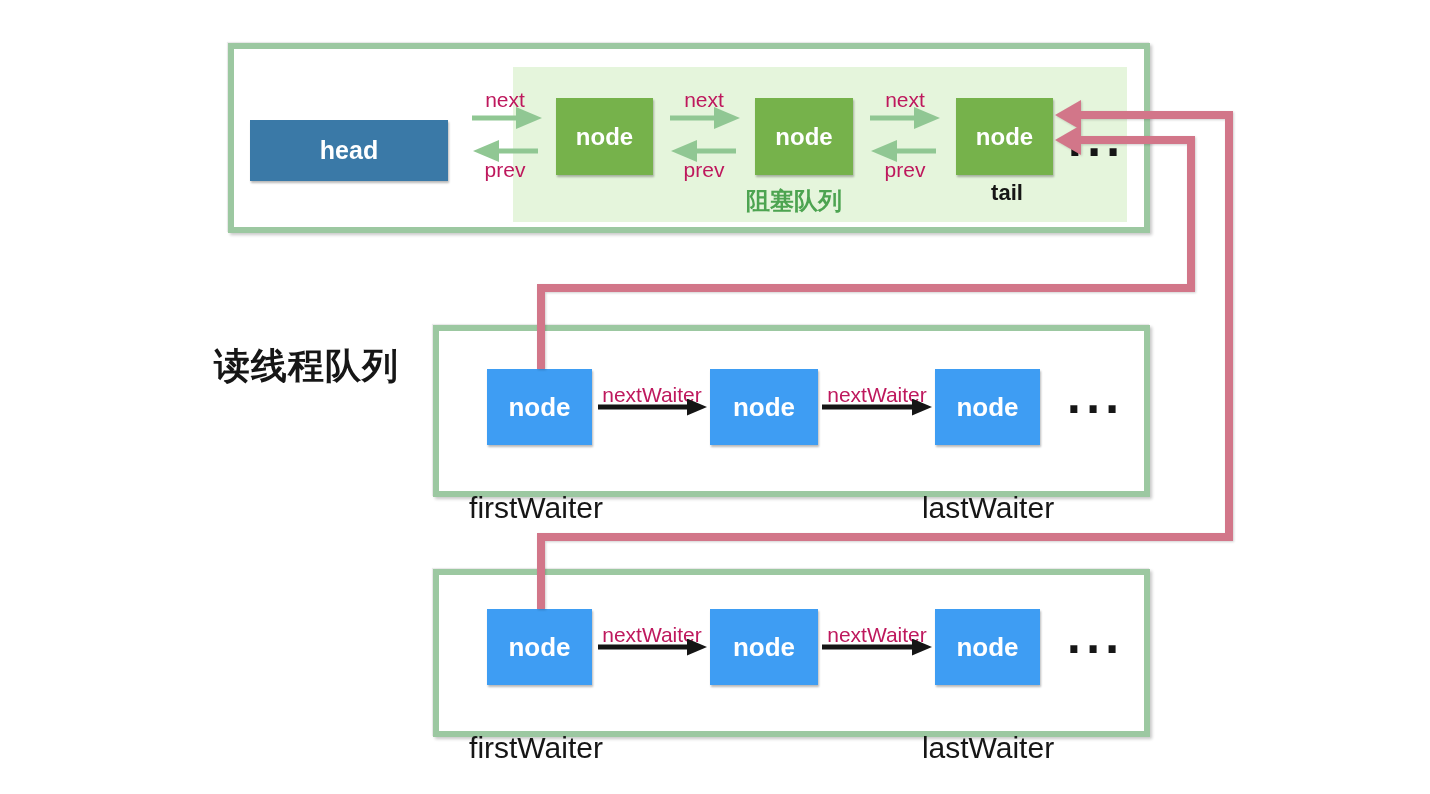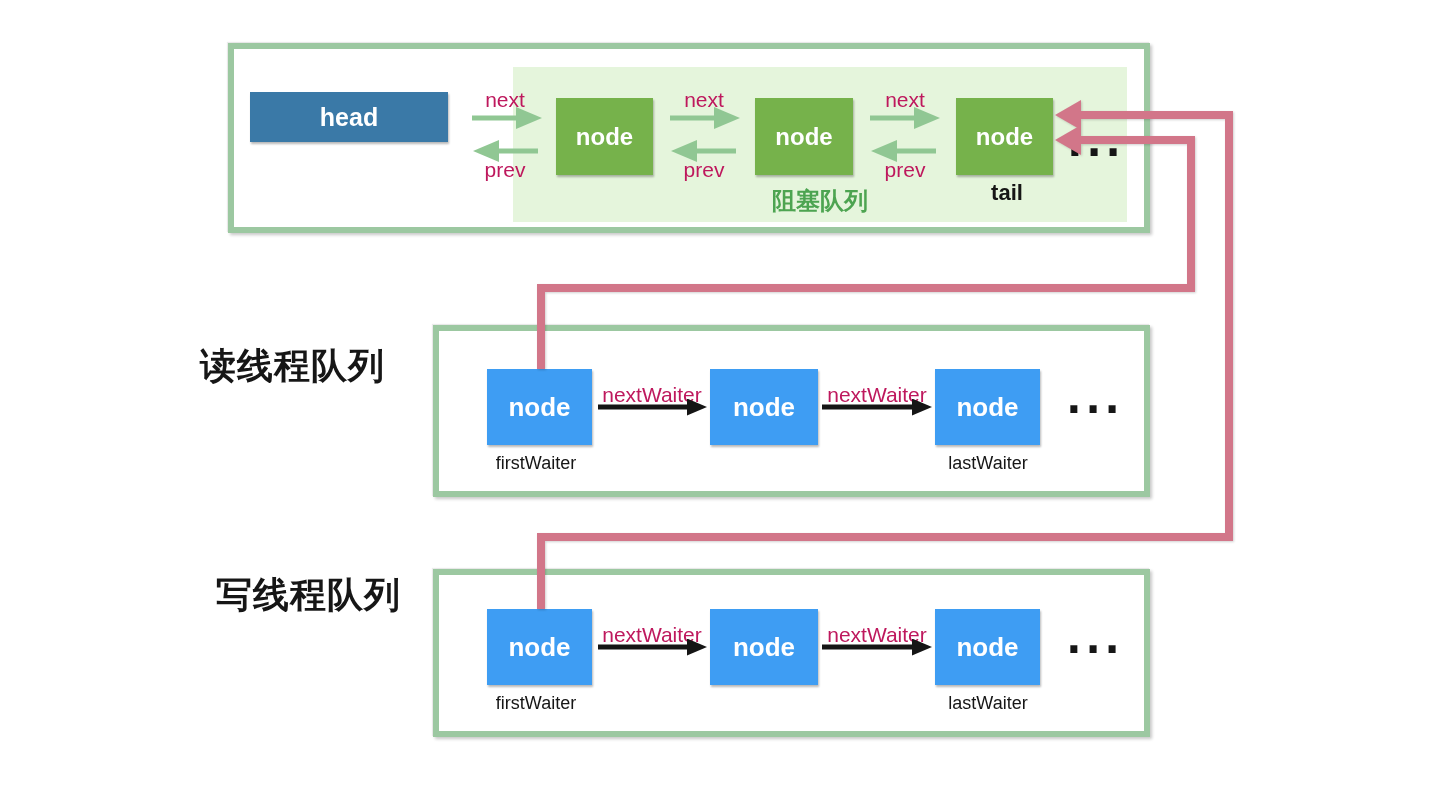--- a/index.html
+++ b/index.html
@@ -21,21 +21,21 @@
   .node{
     position:absolute;display:flex;align-items:center;justify-content:center;
     color:#fff;font-weight:bold;z-index:2;box-shadow:1px 2px 2px rgba(0,0,0,.28);
   }
   .head{background:var(--head-bg);font-size:25px;}
   .gnode{background:var(--green-node-bg);font-size:24px;}
   .bnode{background:var(--blue-node-bg);font-size:26px;}
   .lbl{position:absolute;text-align:center;color:var(--label-color);z-index:3;line-height:1.15;}
   .small{font-size:21px;color:#be185d;}
   .title{font-size:36px;font-weight:bold;text-align:left;letter-spacing:1px;}
-  .waiter{font-size:18px;}
+  .waiter{font-size:30px;margin-top:38px;}
   .region-lbl{font-size:24px;font-weight:bold;color:var(--region-label-color);}
   .tail{font-size:22px;font-weight:bold;text-align:center;}
   .dots{
     font-family:"DejaVu Sans",sans-serif;font-weight:900;font-size:40px;
     letter-spacing:4px;line-height:40px;width:80px;text-align:center;
   }
   .overlay{position:absolute;left:0;top:0;z-index:10;pointer-events:none;}
   .g-green path{stroke:var(--green-arrow);stroke-width:5;fill:none;}
   .g-black path{stroke:var(--black-arrow);stroke-width:5;fill:none;}
   .g-red path{stroke:var(--red-arrow);stroke-width:8;fill:none;}
@@ -45,64 +45,63 @@
   .mk-red{fill:var(--red-arrow);}
 </style>
 </head>
 <body>
 
 <div class="canvas">
 
   <div class="qbox" style="left:228px;top:43px;width:922px;height:190px;"></div>
   <div class="region" style="left:513px;top:67px;width:614px;height:155px;"></div>
 
-  <div class="node head" style="left:250px;top:92px;width:198px;height:50px;">
+  <div class="node head" style="left:250px;top:120px;width:198px;height:61px;">
     <span>head</span>
   </div>
   <div class="node gnode" style="left:556px;top:98px;width:97px;height:77px;">
     <span>node</span>
   </div>
   <div class="node gnode" style="left:755px;top:98px;width:98px;height:77px;">
     <span>node</span>
   </div>
   <div class="node gnode" style="left:956px;top:98px;width:97px;height:77px;">
     <span>node</span>
   </div>
 
   <div class="lbl small" style="left:460px;top:88px;width:90px;">next</div>
   <div class="lbl small" style="left:659px;top:88px;width:90px;">next</div>
   <div class="lbl small" style="left:860px;top:88px;width:90px;">next</div>
   <div class="lbl small" style="left:460px;top:158px;width:90px;">prev</div>
   <div class="lbl small" style="left:659px;top:158px;width:90px;">prev</div>
   <div class="lbl small" style="left:860px;top:158px;width:90px;">prev</div>
 
-  <div class="lbl region-lbl" style="left:740px;top:187px;width:160px;">阻塞队列</div>
+  <div class="lbl region-lbl" style="left:714px;top:187px;width:160px;">阻塞队列</div>
   <div class="lbl tail" style="left:957px;top:180px;width:100px;">tail</div>
   <div class="lbl dots" style="left:1056px;top:122px;">...</div>
 
-  <div class="lbl title" style="left:200px;top:345px;width:220px;">读线程队列</div>
+  <div class="lbl title" style="left:214px;top:345px;width:220px;">读线程队列</div>
   <div class="qbox" style="left:433px;top:325px;width:717px;height:172px;"></div>
 
   <div class="node bnode" style="left:487px;top:369px;width:105px;height:76px;">
     <span>node</span>
   </div>
   <div class="node bnode" style="left:710px;top:369px;width:108px;height:76px;">
     <span>node</span>
   </div>
   <div class="node bnode" style="left:935px;top:369px;width:105px;height:76px;">
     <span>node</span>
   </div>
 
   <div class="lbl small" style="left:587px;top:383px;width:130px;">nextWaiter</div>
   <div class="lbl small" style="left:812px;top:383px;width:130px;">nextWaiter</div>
   <div class="lbl waiter" style="left:446px;top:453px;width:180px;">firstWaiter</div>
   <div class="lbl waiter" style="left:898px;top:453px;width:180px;">lastWaiter</div>
   <div class="lbl dots" style="left:1055px;top:379px;">...</div>
 
-  <div class="lbl title" style="left:216px;top:574px;width:220px;">写线程队列</div>
   <div class="qbox" style="left:433px;top:569px;width:717px;height:168px;"></div>
 
   <div class="node bnode" style="left:487px;top:609px;width:105px;height:76px;">
     <span>node</span>
   </div>
   <div class="node bnode" style="left:710px;top:609px;width:108px;height:76px;">
     <span>node</span>
   </div>
   <div class="node bnode" style="left:935px;top:609px;width:105px;height:76px;">
     <span>node</span>

